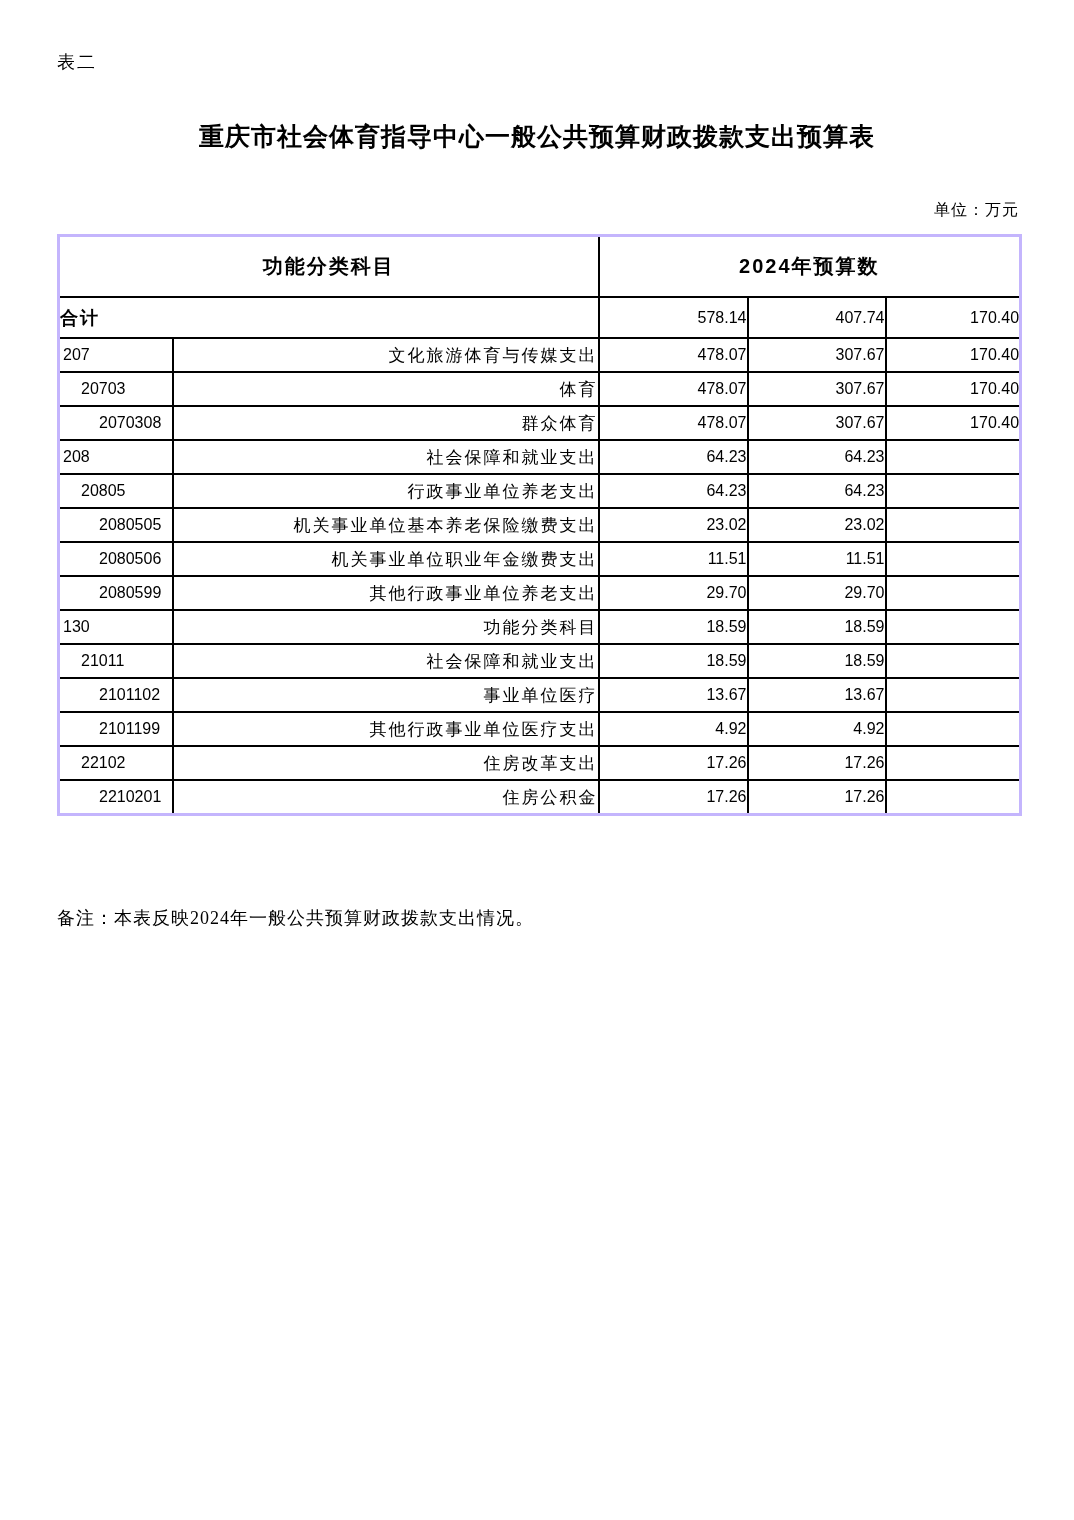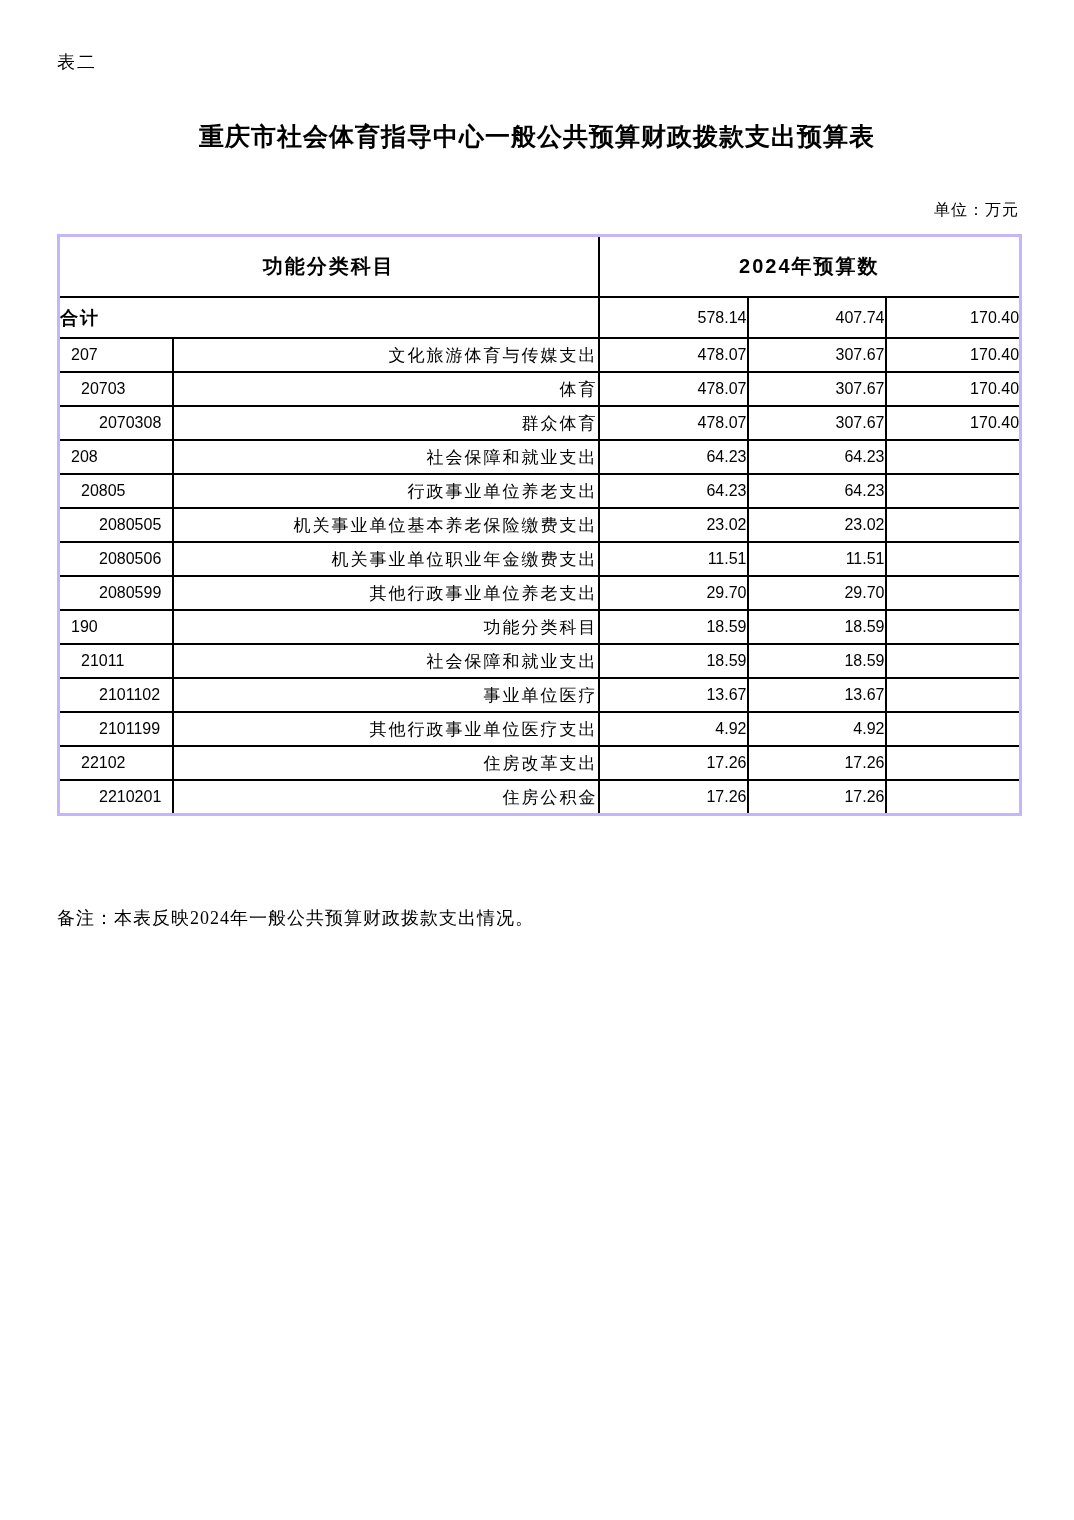--- a/index.html
+++ b/index.html
@@ -58,21 +58,21 @@
     font-size: 19px; font-weight: bold; letter-spacing: 1px;
   }
   tr.total-row td { height: 39px; }
   td.total-label {
     text-align: left;
     font-family: "Liberation Sans", sans-serif;
     font-size: 18px; font-weight: bold; letter-spacing: 2px;
   }
   tbody td { height: 32px; }
   td.code {
-    text-align: left; padding-left: 11px;
+    text-align: left; padding-left: 3px;
     font-family: "Liberation Sans", sans-serif;
     font-size: 16px;
   }
   td.code.ind1 { padding-left: 21px; border-radius: 16px; }
   td.code.ind2 { padding-left: 39px; }
   td.name {
     text-align: right; padding-left: 7px;
     font-family: "Liberation Serif", serif;
     font-size: 17px; letter-spacing: 2px;
   }
@@ -171,21 +171,21 @@
           <td class="num"></td>
         </tr>
         <tr>
           <td class="code ind2">2080599</td>
           <td class="name ind2">其他行政事业单位养老支出</td>
           <td class="num">29.70</td>
           <td class="num">29.70</td>
           <td class="num"></td>
         </tr>
         <tr>
-          <td class="code ind0">190</td>
+          <td class="code ind0">130</td>
           <td class="name ind0">功能分类科目</td>
           <td class="num">18.59</td>
           <td class="num">18.59</td>
           <td class="num"></td>
         </tr>
         <tr>
           <td class="code ind1">21011</td>
           <td class="name ind1">社会保障和就业支出</td>
           <td class="num">18.59</td>
           <td class="num">18.59</td>

